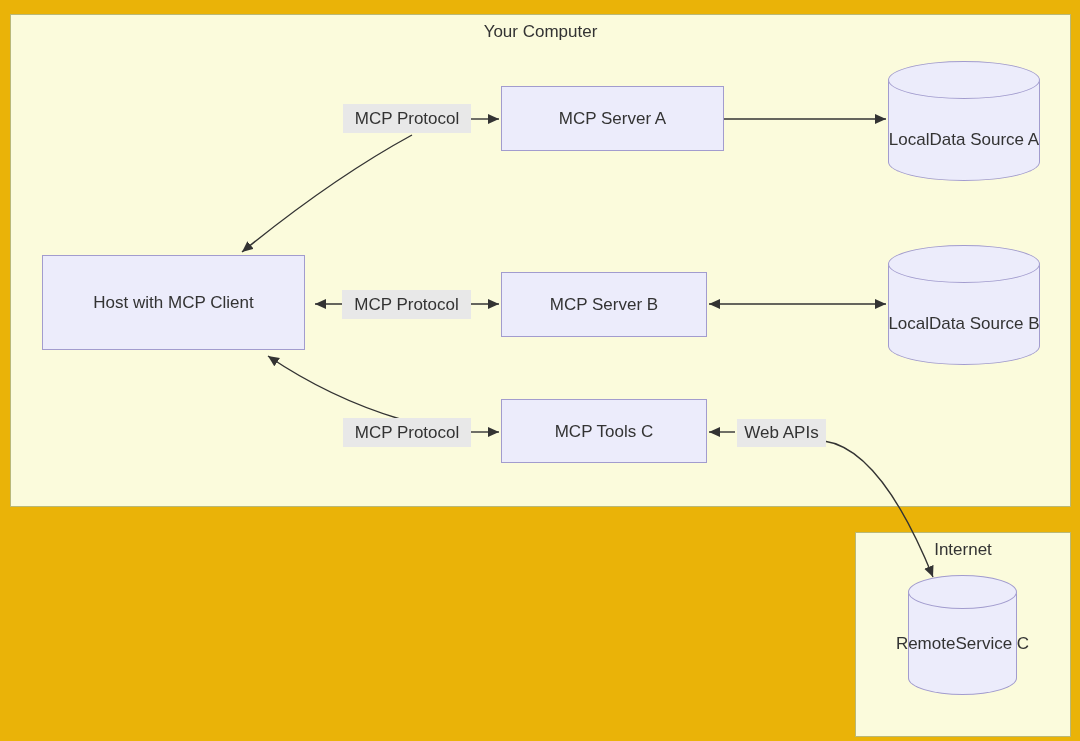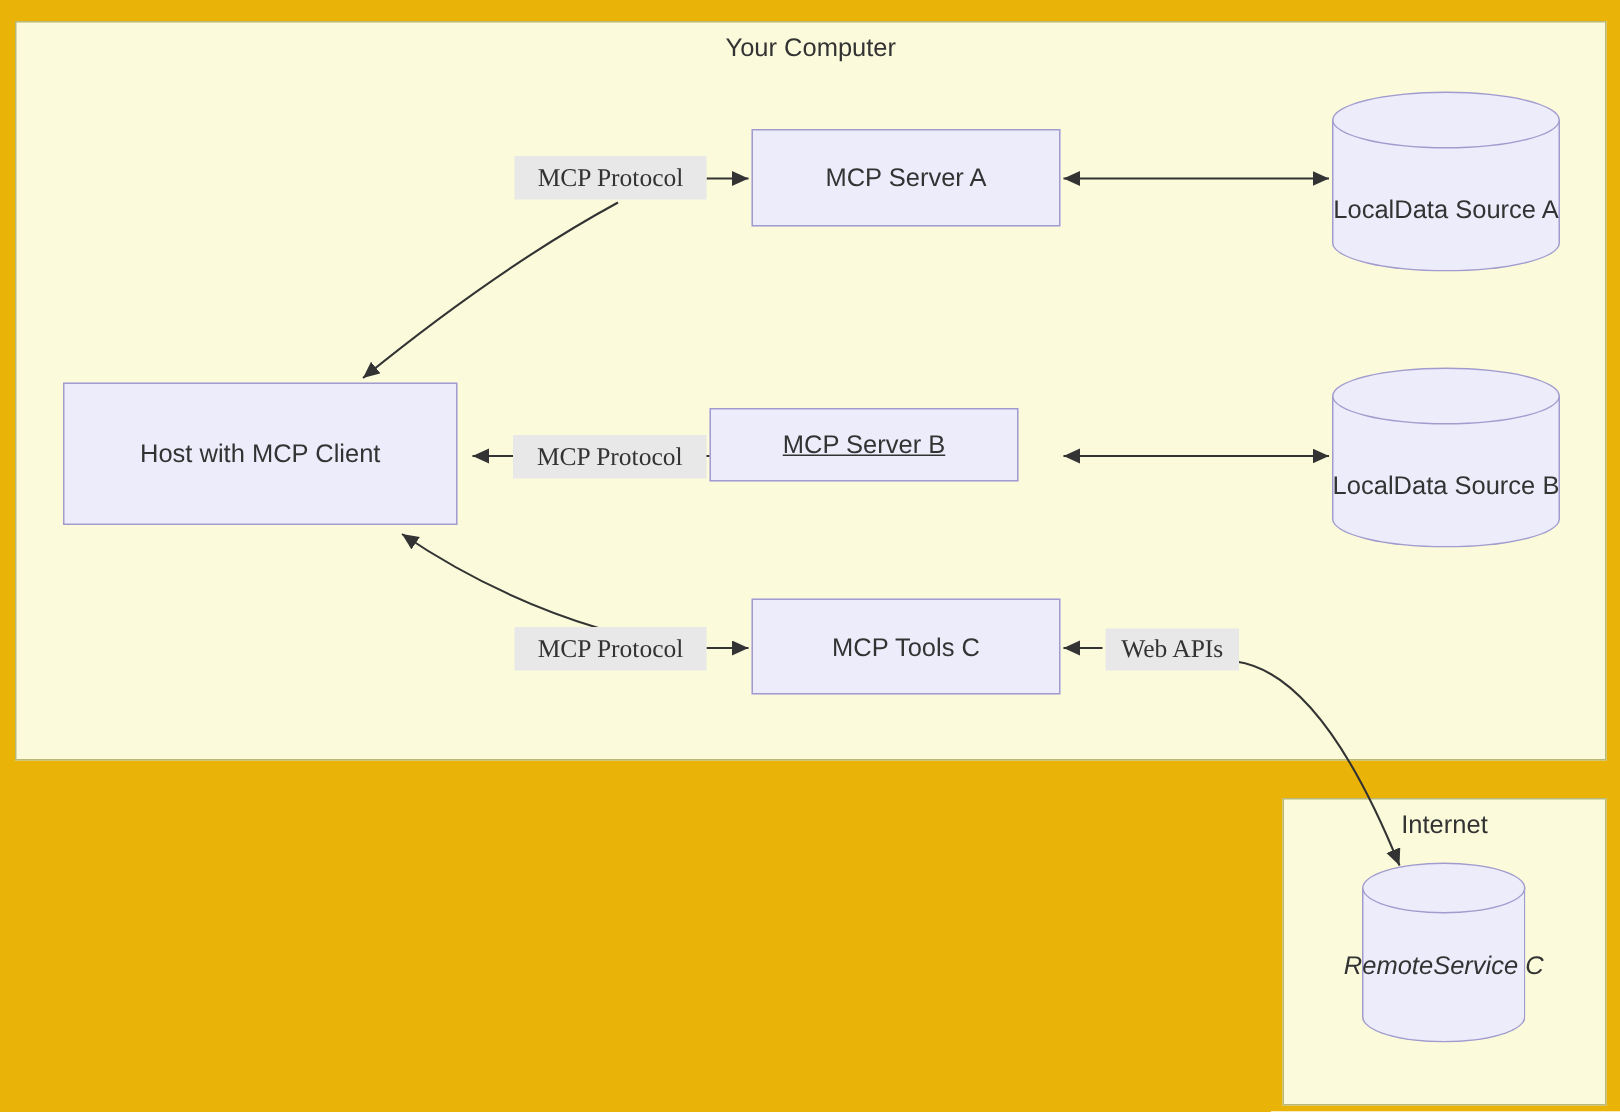--- a/index.html
+++ b/index.html
@@ -21,42 +21,42 @@
   .cluster-internet{left:855px;top:532px;width:216px;height:205px;padding-left:22px;}
   .cluster-title{position:absolute;top:7px;left:0;right:0;text-align:center;font-size:17px;color:var(--text);}
 
   svg.edges{position:absolute;left:0;top:0;width:1080px;height:741px;z-index:2;}
   .edge{stroke:var(--line);stroke-width:1.4;fill:none;}
 
   .node{position:absolute;display:flex;flex-direction:column;align-items:center;justify-content:center;
         background:var(--node-fill);border:1px solid var(--node-border);color:var(--text);
         font-size:17px;line-height:29px;text-align:center;z-index:3;}
   .node-host{left:42px;top:255px;width:263px;height:95px;}
-  .node-server-a{left:501px;top:86px;width:206px;height:65px;}
-  .node-server-b{left:473px;top:272px;width:206px;height:49px;text-decoration:underline;}
+  .node-server-a{left:501px;top:86px;width:223px;height:65px;}
+  .node-server-b{left:501px;top:272px;width:206px;height:65px;}
   .node-server-c{left:501px;top:399px;width:206px;height:64px;}
 
   .cylinder{position:absolute;z-index:3;}
   .cyl-a{left:888px;top:61px;width:152px;height:120px;}
   .cyl-b{left:888px;top:245px;width:152px;height:120px;}
   .cyl-c{left:908px;top:575px;width:109px;height:120px;}
   .cyl-body{position:absolute;left:0;right:0;top:19px;bottom:0;background:var(--node-fill);
             border:1px solid var(--node-border);border-top:none;
             border-radius:0 0 50% 50% / 0 0 19px 19px;}
   .cyl-ellipse{position:absolute;left:0;right:0;top:0;height:38px;background:var(--node-fill);
                border:1px solid var(--node-border);border-radius:50%;}
   .cyl-c .cyl-body{top:17px;border-radius:0 0 50% 50% / 0 0 17px 17px;}
   .cyl-c .cyl-ellipse{height:34px;}
   .cyl-text{position:absolute;left:0;right:0;top:36px;bottom:0;display:flex;
             align-items:center;justify-content:center;font-size:17px;line-height:29px;
             color:var(--text);text-align:center;white-space:nowrap;}
-  .cyl-c .cyl-text{top:24px;bottom:8px;font-style:italic;}
+  .cyl-c .cyl-text{top:24px;bottom:8px;}
 
   .edge-label{position:absolute;display:flex;align-items:center;justify-content:center;
-              background:var(--label-bg);color:var(--text);font-size:17px;z-index:4;white-space:nowrap;font-family:Liberation Serif, serif;}
+              background:var(--label-bg);color:var(--text);font-size:17px;z-index:4;white-space:nowrap;}
   .lbl-a{left:343px;top:104px;width:128px;height:29px;}
   .lbl-b{left:342px;top:290px;width:129px;height:29px;}
   .lbl-c{left:343px;top:418px;width:128px;height:29px;}
   .lbl-web{left:737px;top:419px;width:89px;height:28px;}
 </style>
 </head>
 <body>
 
 <div class="stage">
 

